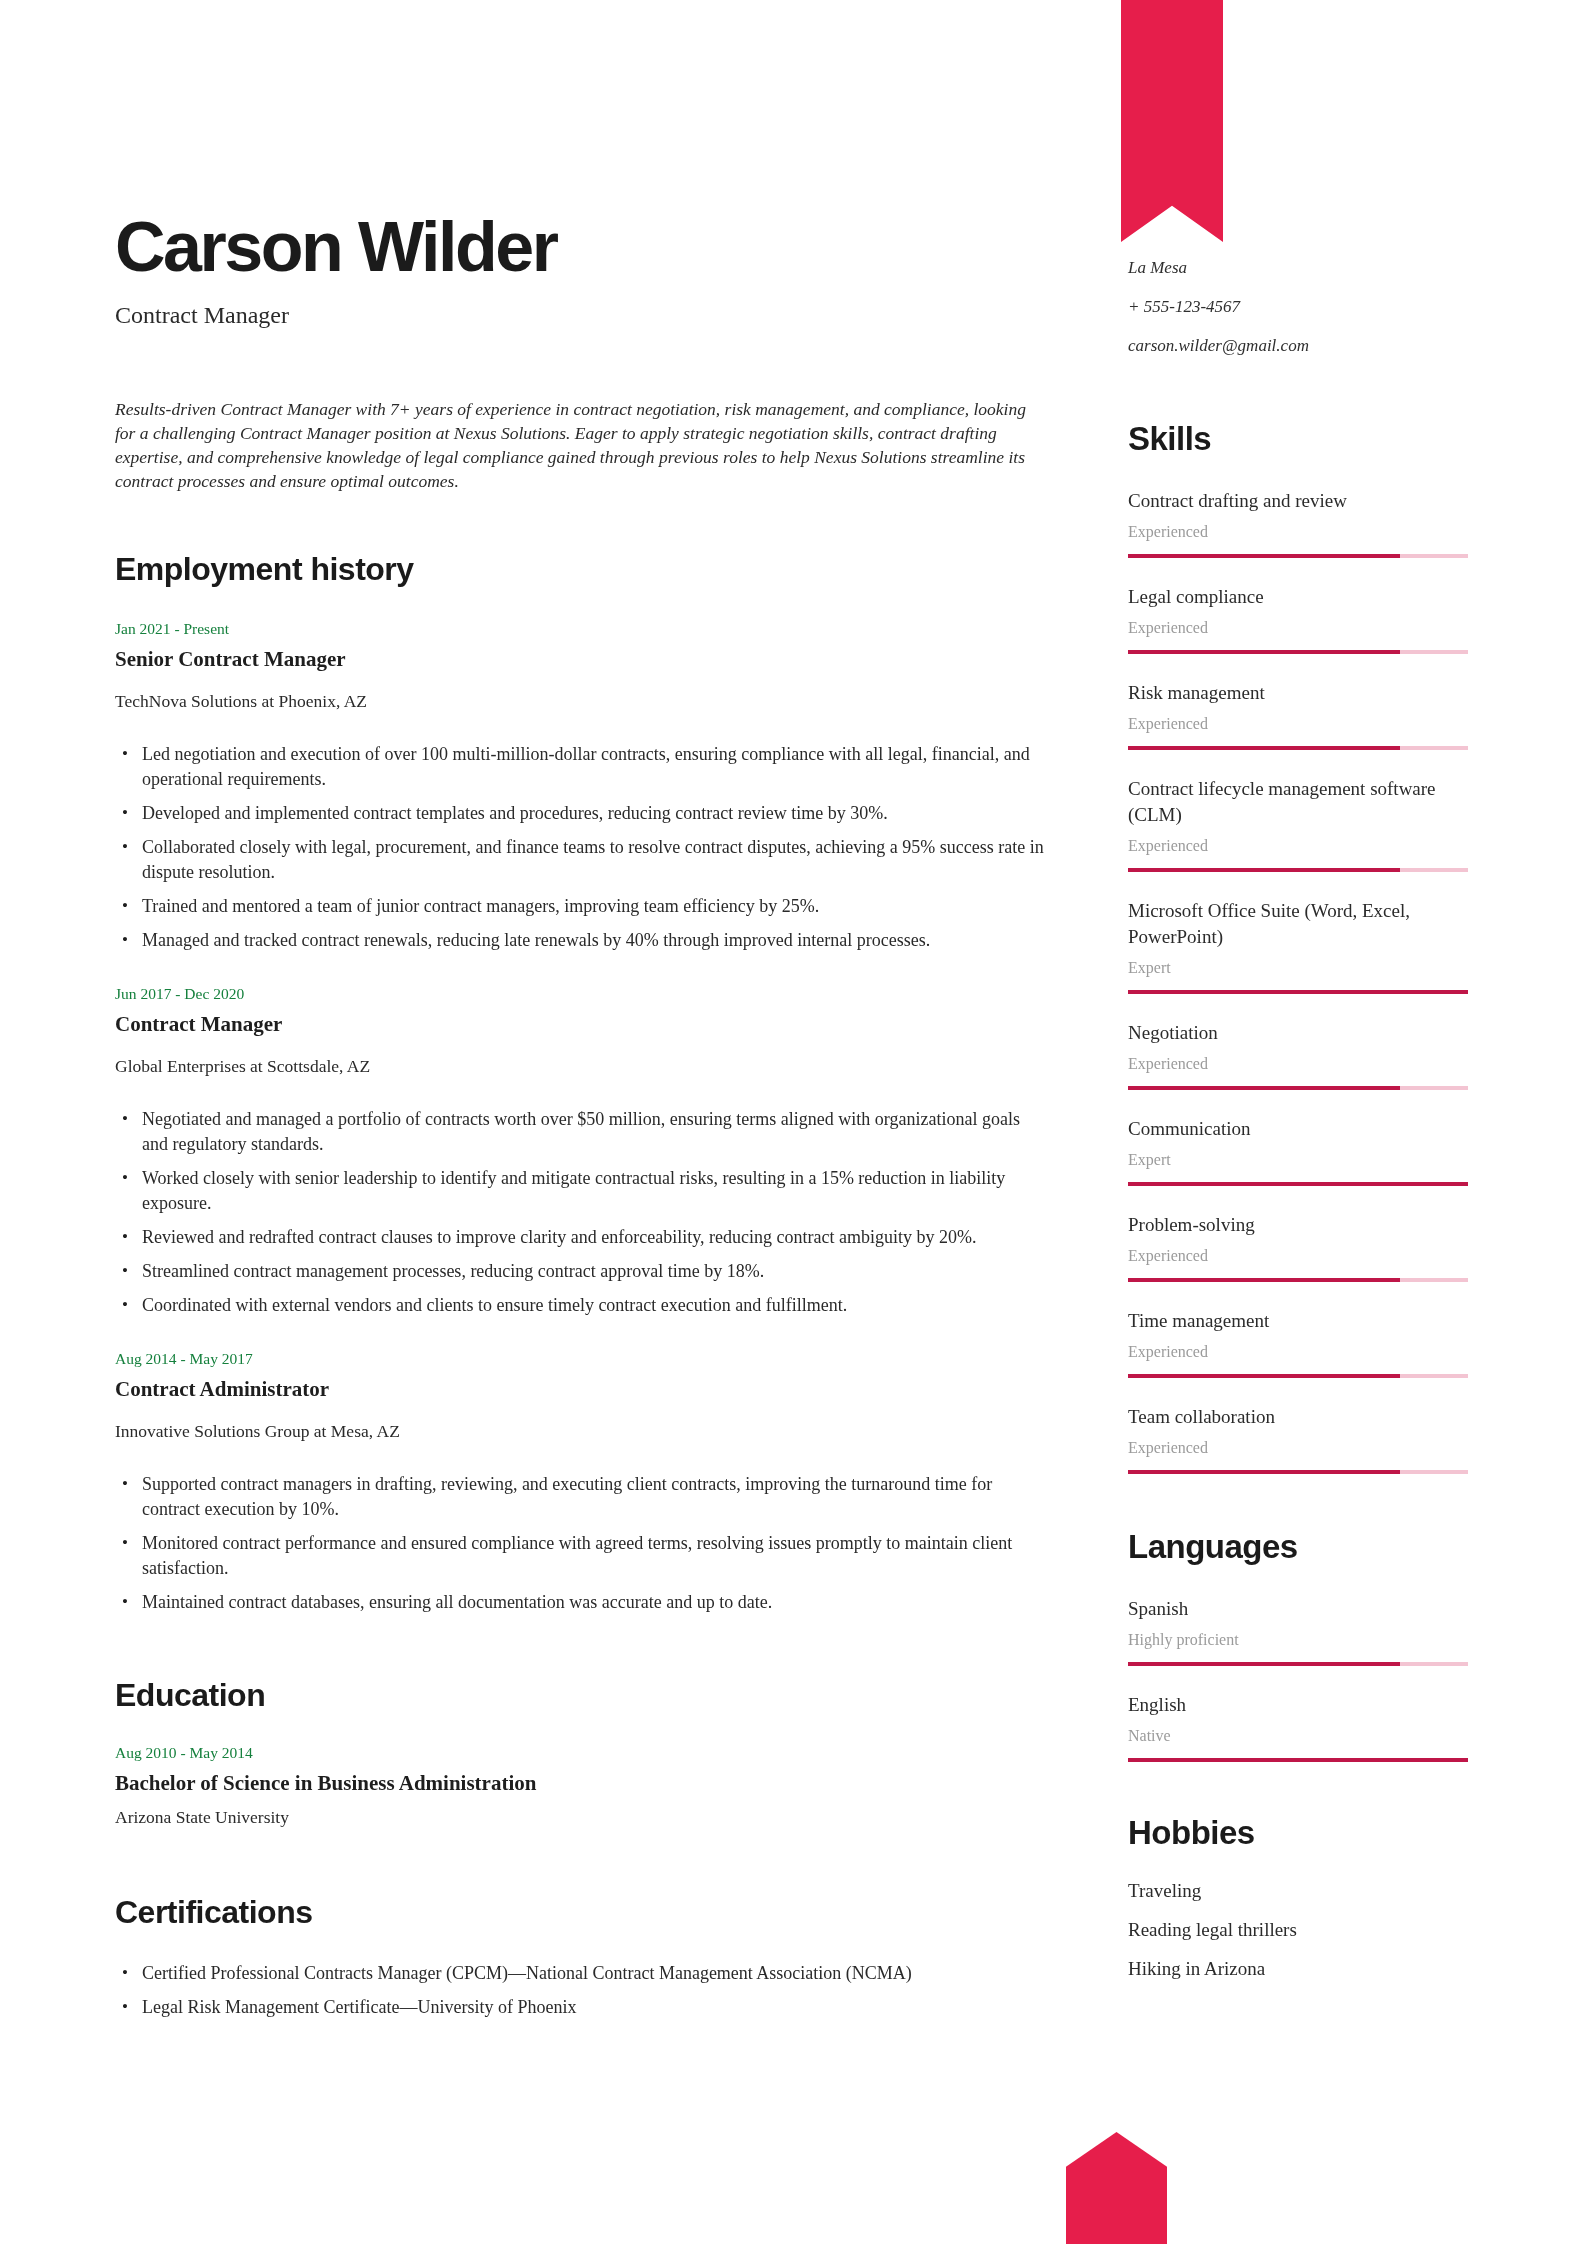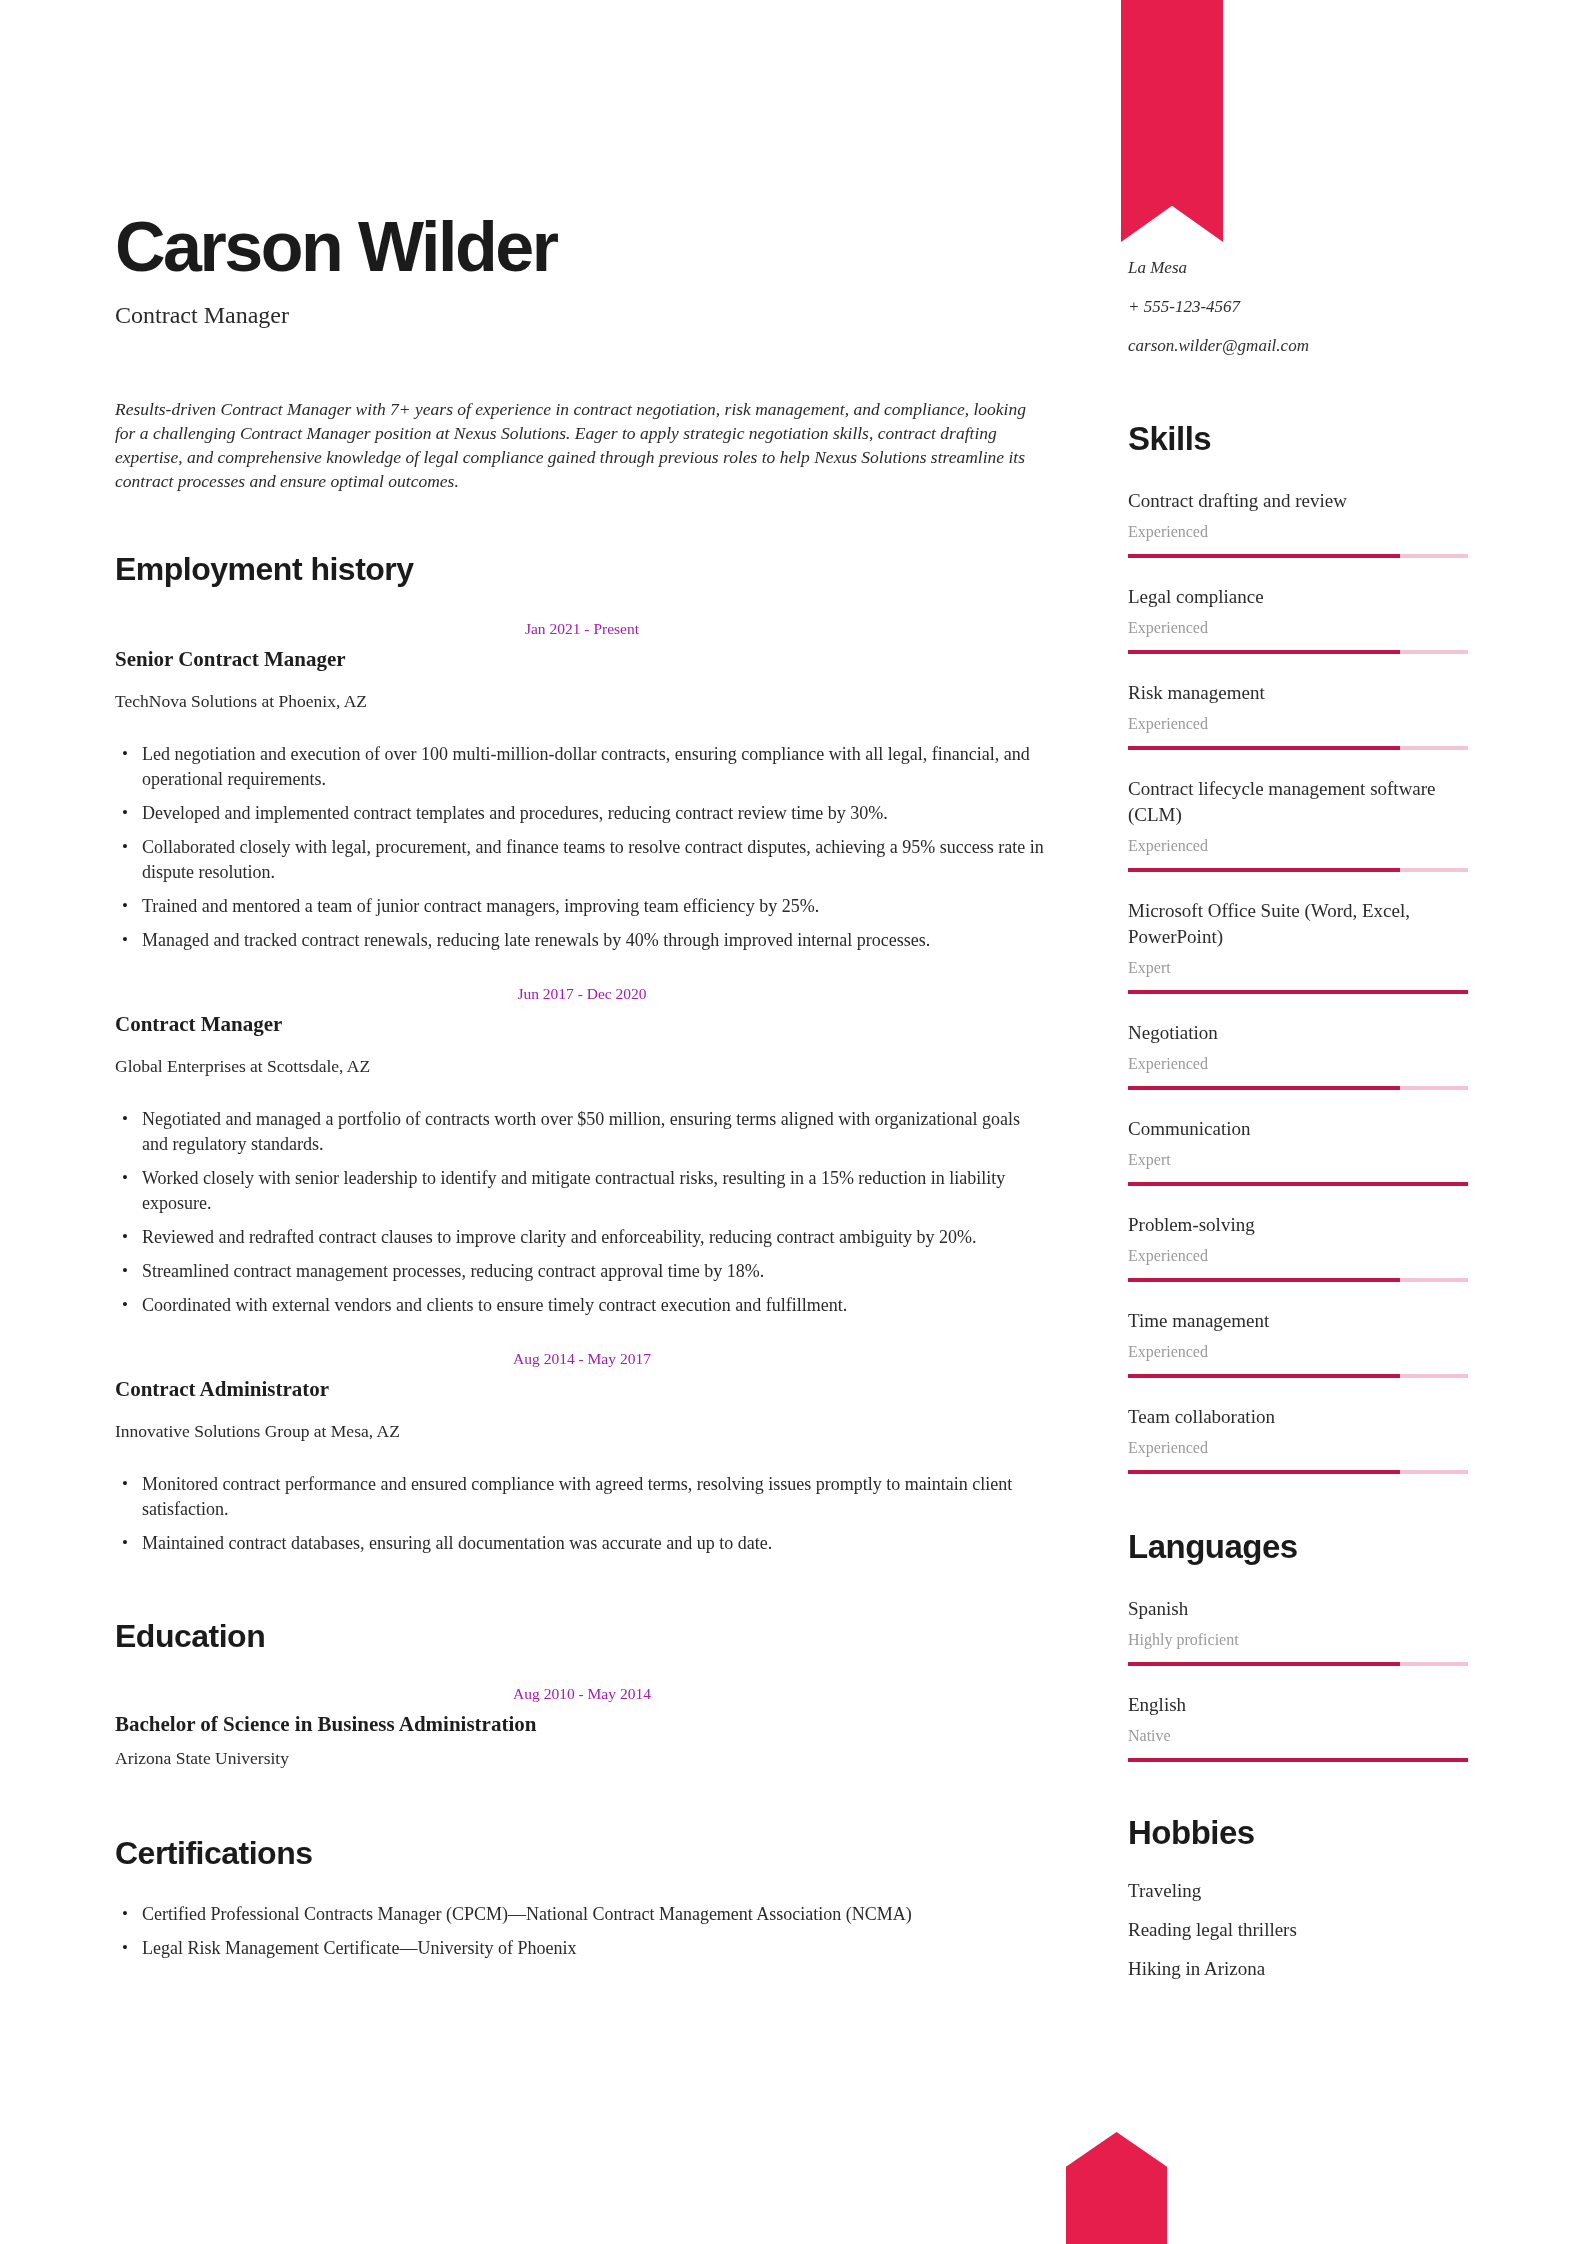--- a/index.html
+++ b/index.html
@@ -47,21 +47,21 @@
 
   .section-heading {
     font-family:"Liberation Sans", sans-serif;
     font-weight:bold;
     font-size:32px;
     letter-spacing:-0.5px;
     color:#1b1b1b;
   }
   .employment-heading { margin-top:58px; }
   .job { margin-top:32px; }
-  .dates { font-size:15.5px; color:#a21caf;text-align:center; }
+  .dates { font-size:15.5px; color:#15803d; }
   .job-title { margin-top:9px; font-size:21px; font-weight:bold; color:#1e1e1e; }
   .company { margin-top:19px; font-size:17.5px; color:#2a2a2a; }
   ul.bullets {
     list-style:none;
     margin:30px 0 20px 0; padding:0;
     font-size:18px; line-height:25px; color:#2a2a2a;
   }
   ul.bullets li { position:relative; padding-left:27px; margin-bottom:9px; }
   ul.bullets li::before {
     content:"\2022";
@@ -138,20 +138,21 @@
           <li>Streamlined contract management processes, reducing contract approval time by 18%.</li>
           <li>Coordinated with external vendors and clients to ensure timely contract execution and fulfillment.</li>
         </ul>
       </div>
 
       <div class="job">
         <div class="dates">Aug 2014 - May 2017</div>
         <div class="job-title">Contract Administrator</div>
         <div class="company">Innovative Solutions Group at Mesa, AZ</div>
         <ul class="bullets">
+          <li>Supported contract managers in drafting, reviewing, and executing client contracts, improving the turnaround time for contract execution by 10%.</li>
           <li>Monitored contract performance and ensured compliance with agreed terms, resolving issues promptly to maintain client satisfaction.</li>
           <li>Maintained contract databases, ensuring all documentation was accurate and up to date.</li>
         </ul>
       </div>
 
       <div class="section-heading education-heading">Education</div>
       <div class="dates edu-dates">Aug 2010 - May 2014</div>
       <div class="degree">Bachelor of Science in Business Administration</div>
       <div class="school">Arizona State University</div>
 

